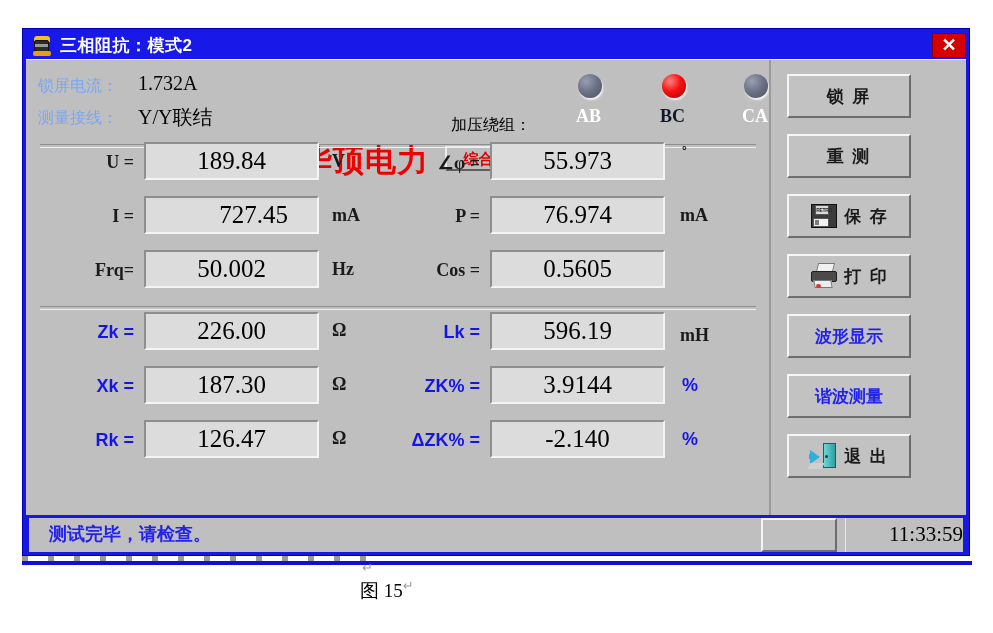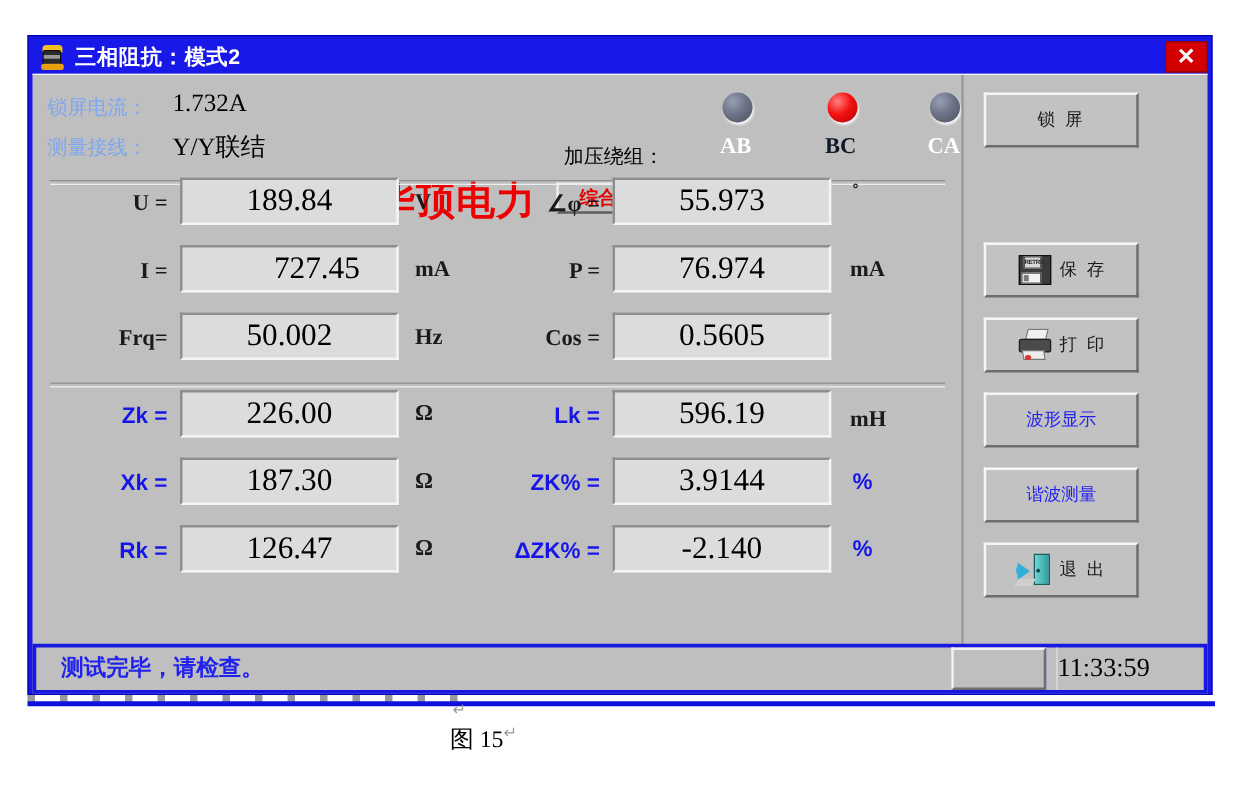--- a/index.html
+++ b/index.html
@@ -239,22 +239,22 @@
     background: #c2c2c2;
     border: 2px solid;
     border-color: #f6f6f6 #6d6d6d #6d6d6d #f6f6f6;
     box-sizing: border-box;
     display: flex;
     align-items: center;
     justify-content: center;
     cursor: pointer;
   }
   .side-btn .lbl {
-    font-size: 14px;
-    font-weight: normal;
+    font-size: 17px;
+    font-weight: bold;
     letter-spacing: 2px;
     color: #1a1a1a;
     white-space: nowrap;
   }
   .side-btn .lbl.blue { color: #2222ee; letter-spacing: 0px; }
   .side-btn .ico {
     width: 30px; height: 28px;
     margin-right: 5px;
     position: relative;
     flex: none;
@@ -420,21 +420,21 @@
     background: #bfbfbf;
   }
   #status-time {
     width: 118px;
     background: #bfbfbf;
     border-left: 1px solid #e8e8e8;
     color: #000;
     font-family: "Liberation Serif", serif;
     font-size: 21px;
     line-height: 32px;
-    text-align: left;
+    text-align: right;
     box-sizing: border-box;
     white-space: nowrap;
   }
 </style>
 </head>
 <body>
 
 <div id="page">
 
   <div id="window">
@@ -525,20 +525,23 @@
         <span class="m-unit blue" style="left:656px; top:369px;">%</span>
 
       </div>
 
       <div id="sidebar">
 
         <div class="side-btn" style="top:14px;">
           <span class="lbl">锁 屏</span>
         </div>
 
+        <div class="side-btn" style="top:74px;">
+          <span class="lbl">重 测</span>
+        </div>
 
         <div class="side-btn" style="top:134px;">
           <span class="ico ic-floppy">
             <span class="body"></span>
             <span class="shutter">RETRO</span>
             <span class="label">
                 <i></i>
               </span>
           </span>
           <span class="lbl">保 存</span>

